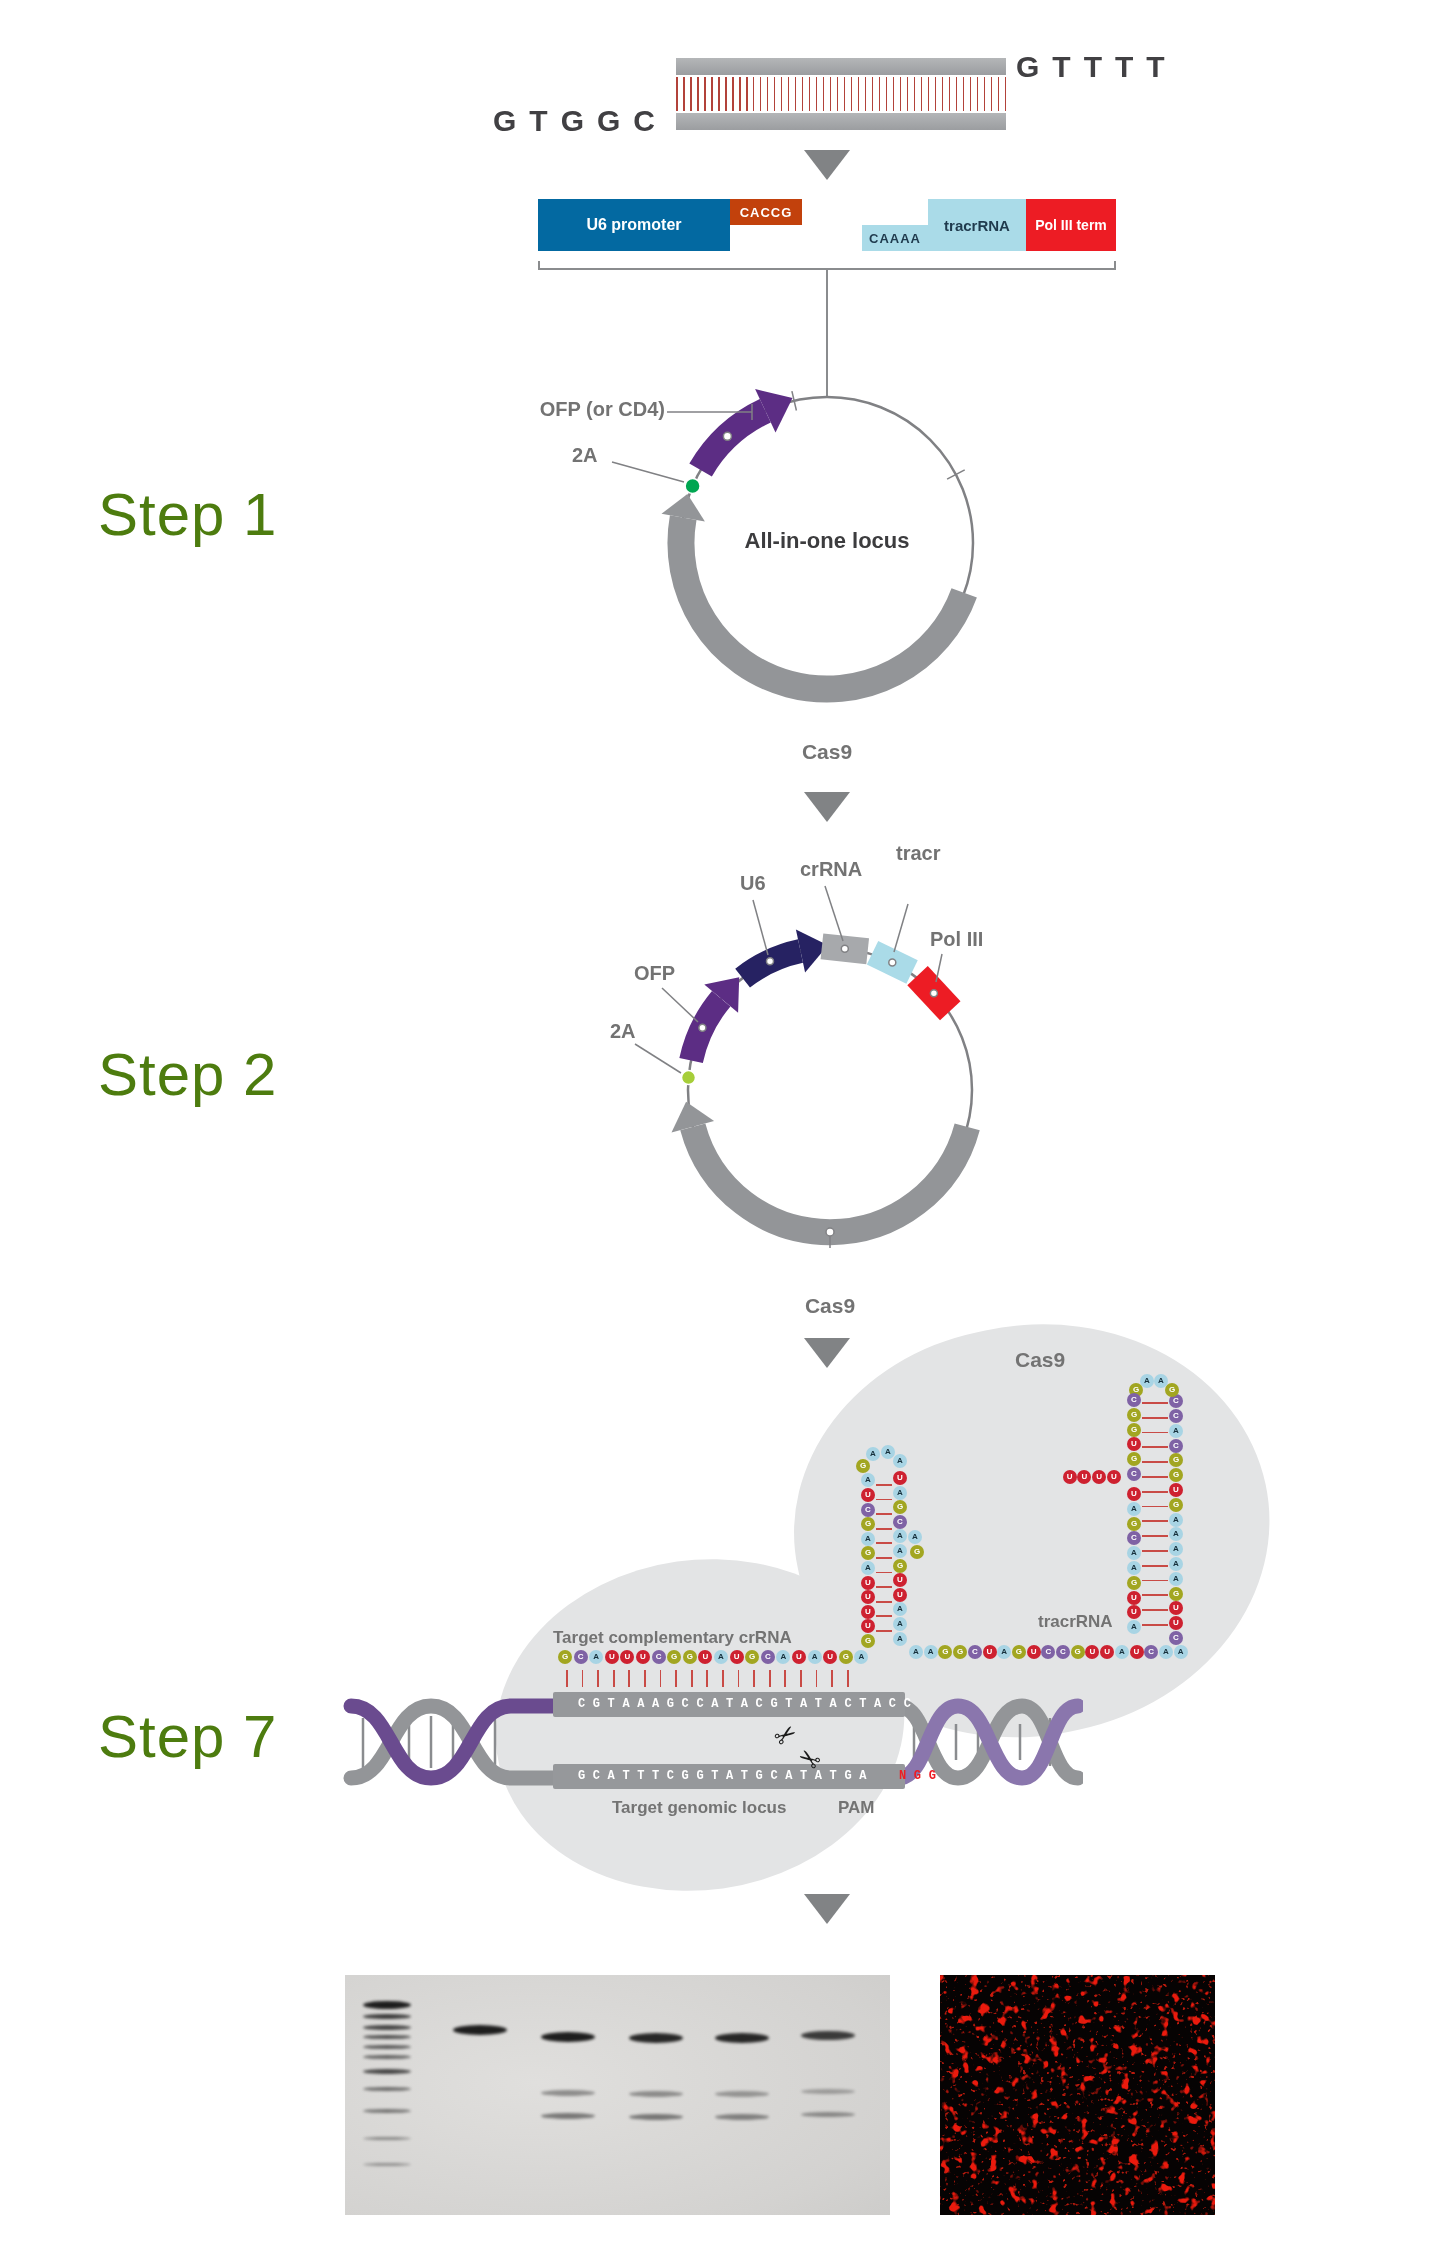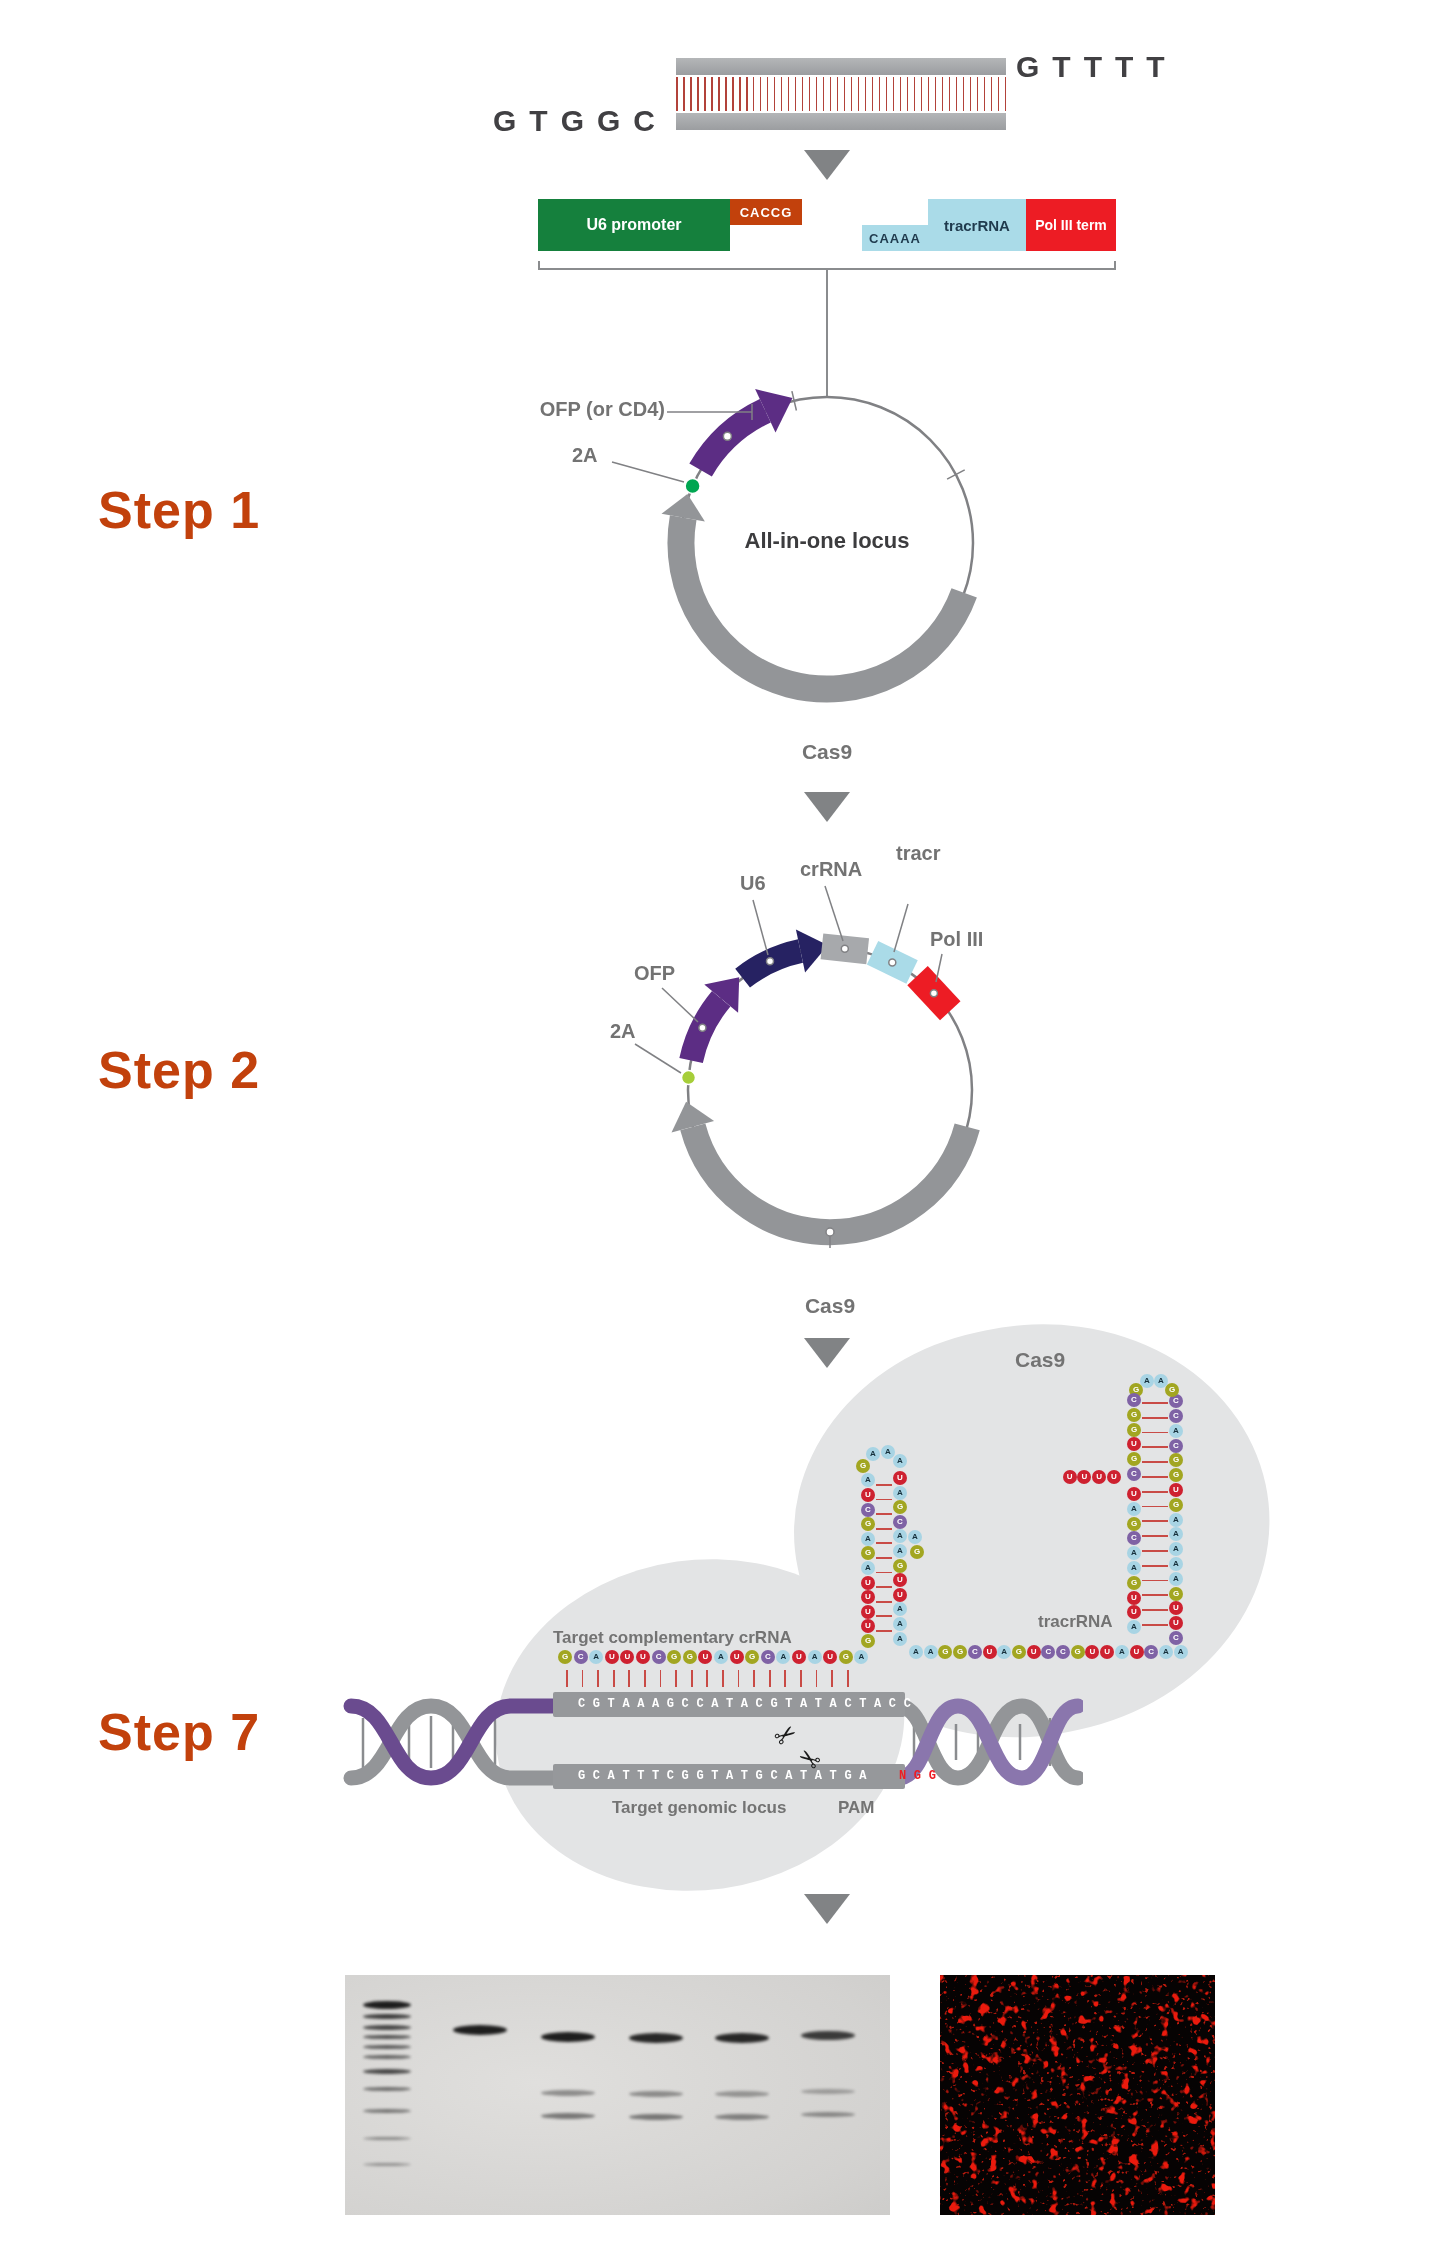--- a/index.html
+++ b/index.html
@@ -1,20 +1,20 @@
 <!DOCTYPE html>
 <html><head>
 <meta charset="utf-8">
 <style>
   html,body{margin:0;padding:0;background:#fff;}
   #canvas{position:relative;width:1436px;height:2265px;background:#fff;overflow:hidden;
           font-family:"Liberation Sans",sans-serif;}
   .abs{position:absolute;}
   .lbl{position:absolute;font-weight:bold;color:#737373;font-family:"Liberation Sans",sans-serif;}
-  .step-label{position:absolute;font-size:52px;font-weight:bold;color:#c2410c;letter-spacing:1px;}
+  .step-label{position:absolute;font-size:60px;font-weight:normal;color:#4d7c0f;letter-spacing:1px;}
   .seq-letters{position:absolute;font-size:30px;font-weight:bold;color:#414043;letter-spacing:13px;line-height:34px;white-space:nowrap;}
   .flow-arrow{position:absolute;width:0;height:0;border-left:23px solid transparent;
               border-right:23px solid transparent;border-top:30px solid #818385;}
   .bar{position:absolute;background:linear-gradient(#b4b6b8,#9b9da0);height:17px;width:330px;}
   .hatch-v{position:absolute;background:repeating-linear-gradient(to right,#b2423a 0 1.5px,transparent 1.5px 7px);}
   .rung-v{position:absolute;background:repeating-linear-gradient(to right,rgba(196,48,42,.85) 0 1.8px,transparent 1.8px 15.6px);}
   .rung-h1{position:absolute;background:repeating-linear-gradient(to bottom,rgba(196,48,42,.85) 0 1.8px,transparent 1.8px 14.6px);}
   .rung-h2{position:absolute;background:repeating-linear-gradient(to bottom,rgba(196,48,42,.85) 0 1.8px,transparent 1.8px 14.8px);}
   .cbox{position:absolute;display:flex;align-items:center;justify-content:center;font-weight:bold;}
   .blob{position:absolute;background:#e3e4e5;}
@@ -35,21 +35,21 @@
 <div id="canvas">
 
   <div class="bar abs" style="left:676px;top:58px;"></div>
   <div class="hatch-v" style="left:676px;top:77px;width:330px;height:34px;"></div>
   <div class="bar abs" style="left:676px;top:113px;"></div>
   <div class="seq-letters" style="left:1016px;top:50px;">GTTTT</div>
   <div class="seq-letters" style="left:468px;top:104px;width:200px;text-align:right;">GTGGC</div>
 
   <div class="flow-arrow" style="left:804px;top:150px;"></div>
 
-  <div class="cbox" style="left:538px;top:199px;width:192px;height:52px;background:#15803d;color:#fff;font-size:16px;">
+  <div class="cbox" style="left:538px;top:199px;width:192px;height:52px;background:#0369a1;color:#fff;font-size:16px;">
     <span>U6 promoter</span>
   </div>
   <div class="cbox" style="left:730px;top:199px;width:72px;height:26px;background:#c2410c;color:#fff;font-size:13px;letter-spacing:1px;">
     <span>CACCG</span>
   </div>
   <div class="cbox" style="left:862px;top:225px;width:66px;height:26px;background:#aadbe8;color:#1f3a4d;font-size:13px;letter-spacing:1px;">
     <span>CAAAA</span>
   </div>
   <div class="cbox" style="left:928px;top:199px;width:98px;height:52px;background:#aadbe8;color:#1f3a4d;font-size:15px;">
     <span>tracrRNA</span>

